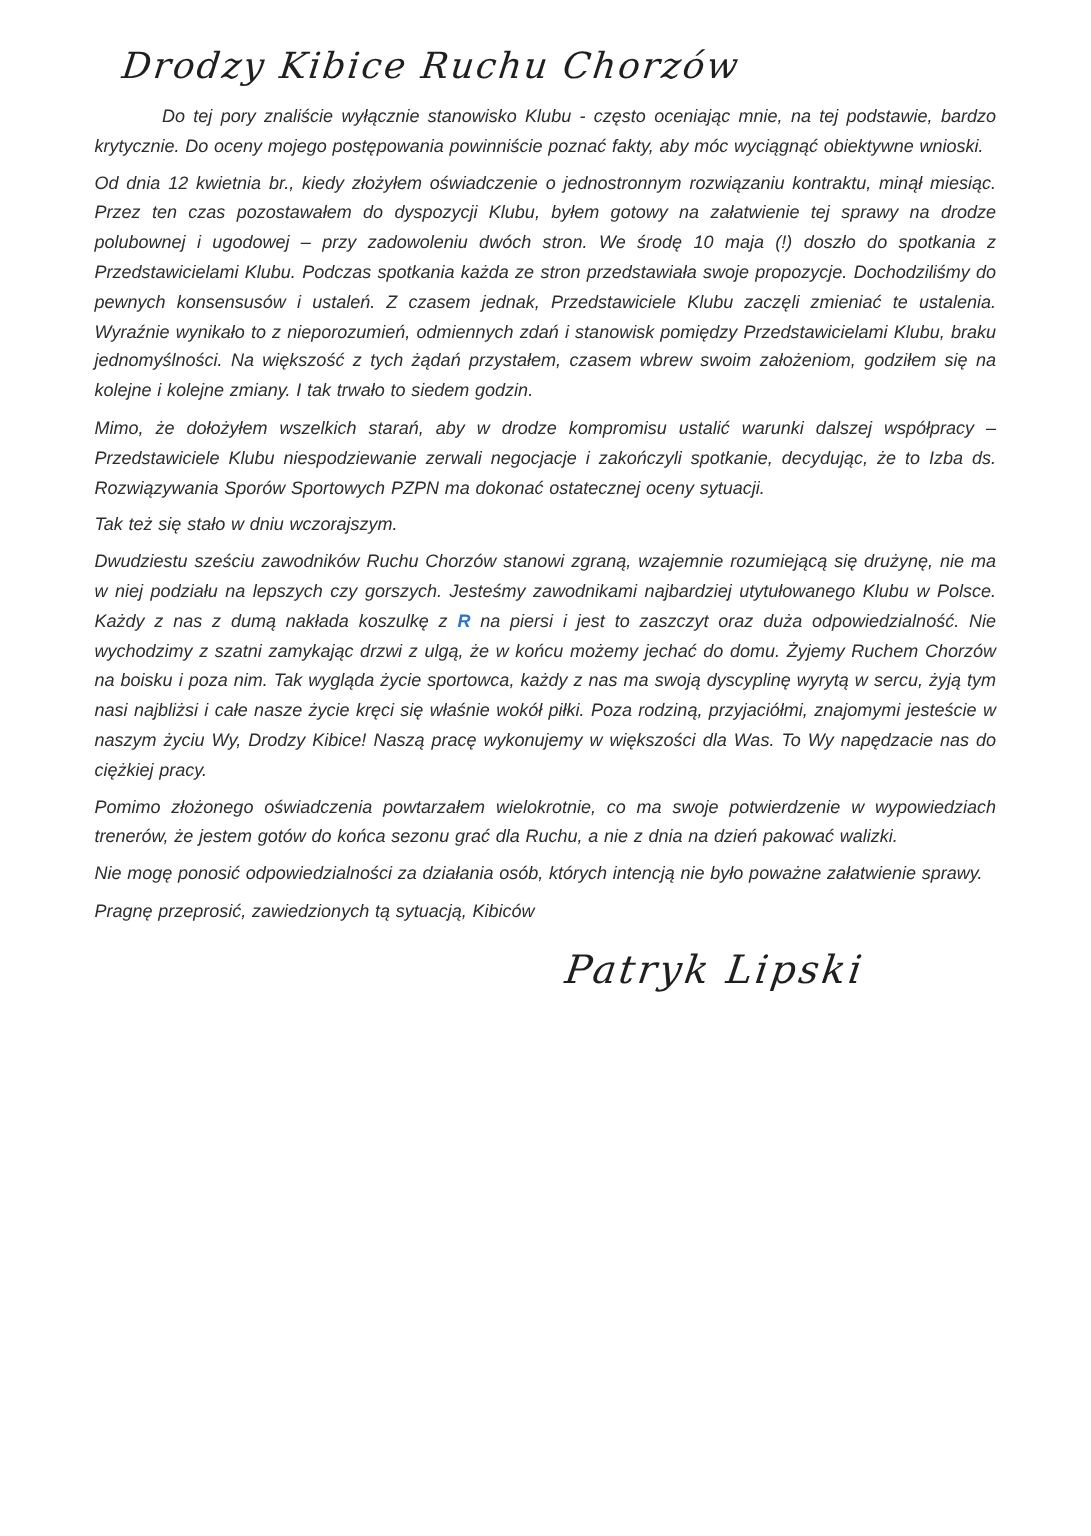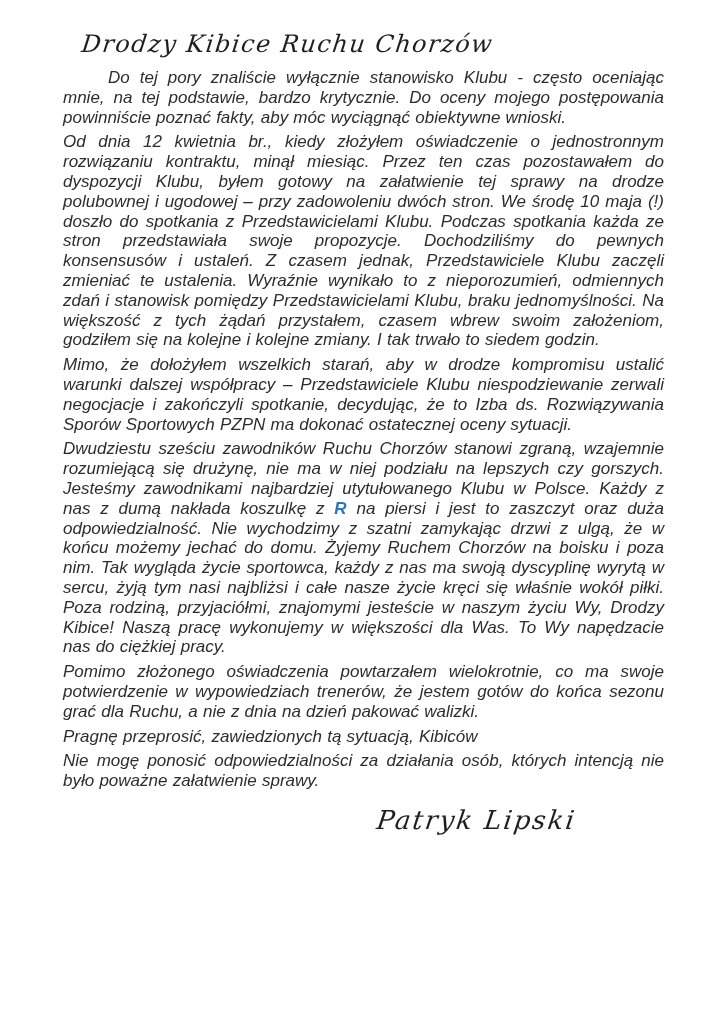--- a/index.html
+++ b/index.html
@@ -24,21 +24,21 @@
     font-style: italic;
     font-weight: normal;
     font-size: 24px;
     letter-spacing: 1.5px;
     transform: skewX(-7deg);
     transform-origin: left bottom;
     margin: 0 0 10px 17px;
     color: #1f1f1f;
   }
   .para {
-    font-size: 17px;
+    font-size: 12px;
     line-height: 19.8px;
     text-align: justify;
     margin: 0 0 5px 0;
     word-spacing: 0.5px;
   }
   .para.indent-first {
     text-indent: 45px;
   }
   .para.no-justify {
     text-align: left;
@@ -71,31 +71,32 @@
 <div class="page">
 
   <h1 class="letter-title">Drodzy Kibice Ruchu Chorzów</h1>
 
   <p class="para indent-first">Do tej pory znaliście wyłącznie stanowisko Klubu - często oceniając mnie, na tej podstawie, bardzo krytycznie. Do oceny mojego postępowania powinniście poznać fakty, aby móc wyciągnąć obiektywne wnioski.</p>
 
   <p class="para">Od dnia 12 kwietnia br., kiedy złożyłem oświadczenie o jednostronnym rozwiązaniu kontraktu, minął miesiąc. Przez ten czas pozostawałem do dyspozycji Klubu, byłem gotowy na załatwienie tej sprawy na drodze polubownej i ugodowej – przy zadowoleniu dwóch stron. We środę 10 maja (!) doszło do spotkania z Przedstawicielami Klubu. Podczas spotkania każda ze stron przedstawiała swoje propozycje. Dochodziliśmy do pewnych konsensusów i ustaleń. Z czasem jednak, Przedstawiciele Klubu zaczęli zmieniać te ustalenia. Wyraźnie wynikało to z nieporozumień, odmiennych zdań i stanowisk pomiędzy Przedstawicielami Klubu, braku jednomyślności. Na większość z tych żądań przystałem, czasem wbrew swoim założeniom, godziłem się na kolejne i kolejne zmiany. I tak trwało to siedem godzin.</p>
 
   <p class="para">Mimo, że dołożyłem wszelkich starań, aby w drodze kompromisu ustalić warunki dalszej współpracy – Przedstawiciele Klubu niespodziewanie zerwali negocjacje i zakończyli spotkanie, decydując, że to Izba ds. Rozwiązywania Sporów Sportowych PZPN ma dokonać ostatecznej oceny sytuacji.</p>
 
+  <p class="para no-justify">Tak też się stało w dniu wczorajszym.</p>
 
   <p class="para"><span>Dwudziestu sześciu zawodników Ruchu Chorzów stanowi zgraną, wzajemnie rozumiejącą się drużynę, nie ma w niej podziału na lepszych czy gorszych. Jesteśmy zawodnikami najbardziej utytułowanego Klubu w Polsce. Każdy z nas z dumą nakłada koszulkę z </span><span class="club-r" style="color: rgb(46, 115, 197);">R</span><span> na piersi i jest to zaszczyt oraz duża odpowiedzialność. Nie wychodzimy z szatni zamykając drzwi z ulgą, że w końcu możemy jechać do domu. Żyjemy Ruchem Chorzów na boisku i poza nim. Tak wygląda życie sportowca, każdy z nas ma swoją dyscyplinę wyrytą w sercu, żyją tym nasi najbliżsi i całe nasze życie kręci się właśnie wokół piłki. Poza rodziną, przyjaciółmi, znajomymi jesteście w naszym życiu Wy, Drodzy Kibice! Naszą pracę wykonujemy w większości dla Was. To Wy napędzacie nas do ciężkiej pracy.</span></p>
 
 
 
 
   <p class="para">Pomimo złożonego oświadczenia powtarzałem wielokrotnie, co ma swoje potwierdzenie w wypowiedziach trenerów, że jestem gotów do końca sezonu grać dla Ruchu, a nie z dnia na dzień pakować walizki.</p>
 
 
 
+  <p class="para">Nie mogę ponosić odpowiedzialności za działania osób, których intencją nie było poważne załatwienie sprawy.</p>
+
   <p class="para no-justify">Pragnę przeprosić, zawiedzionych tą sytuacją, Kibiców</p>
-
-  <p class="para">Nie mogę ponosić odpowiedzialności za działania osób, których intencją nie było poważne załatwienie sprawy.</p>
 
   <div class="signature-row">
     <span class="signature">Patryk Lipski</span>
   </div>
 
 </div>
 
 </body></html>

